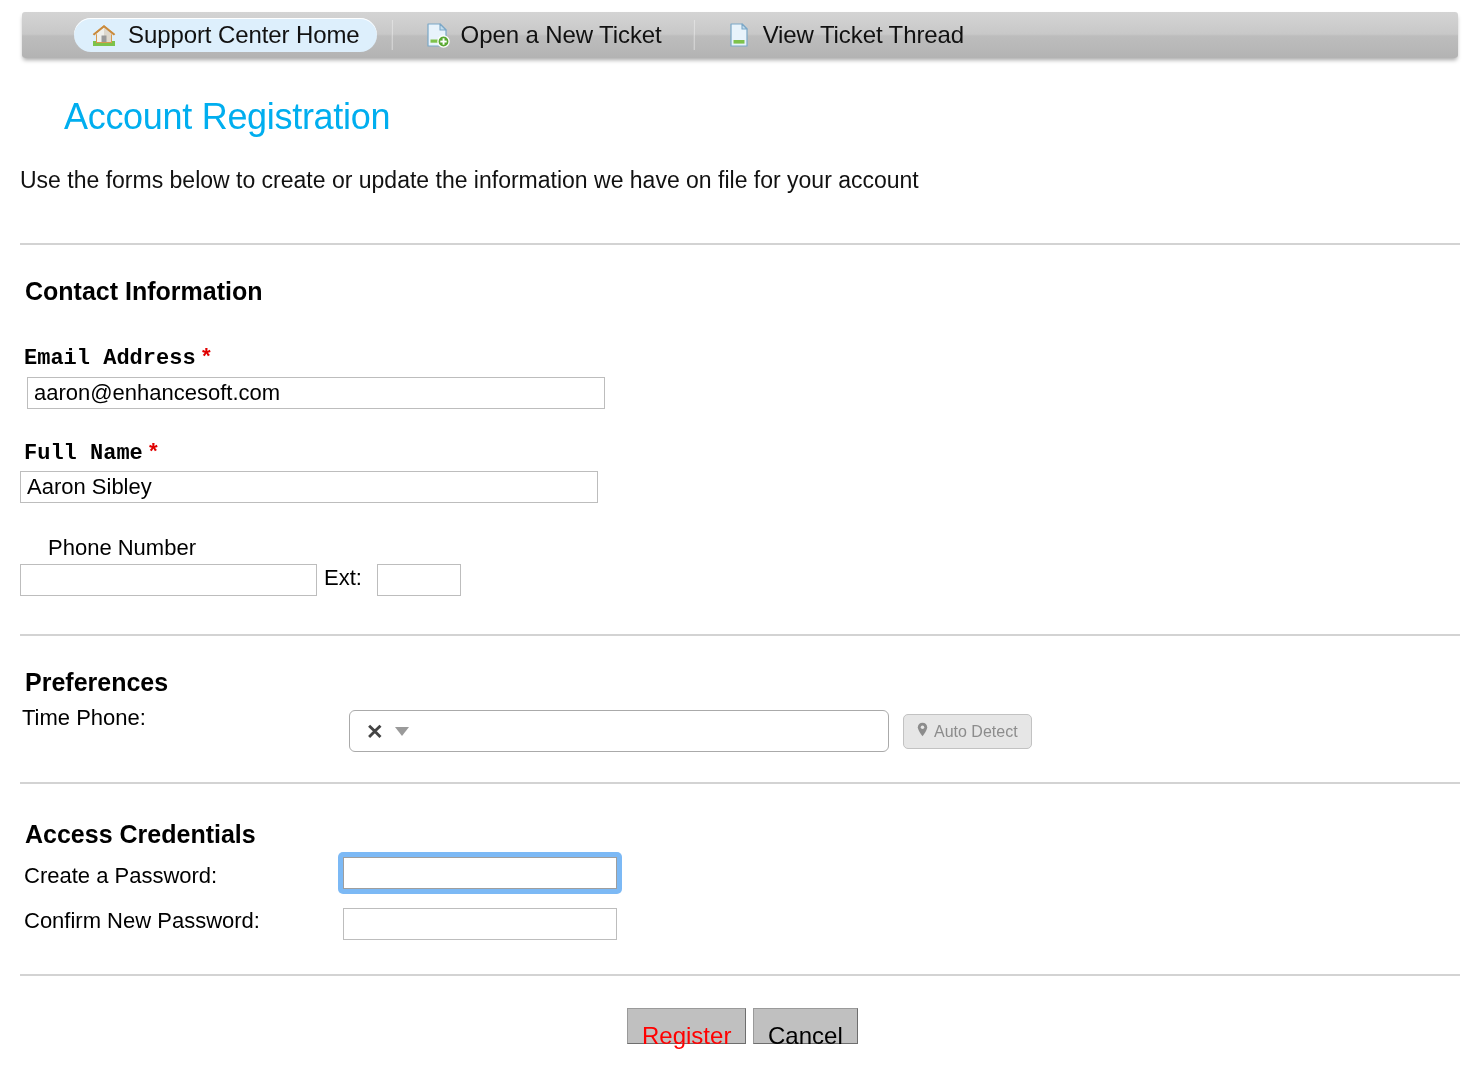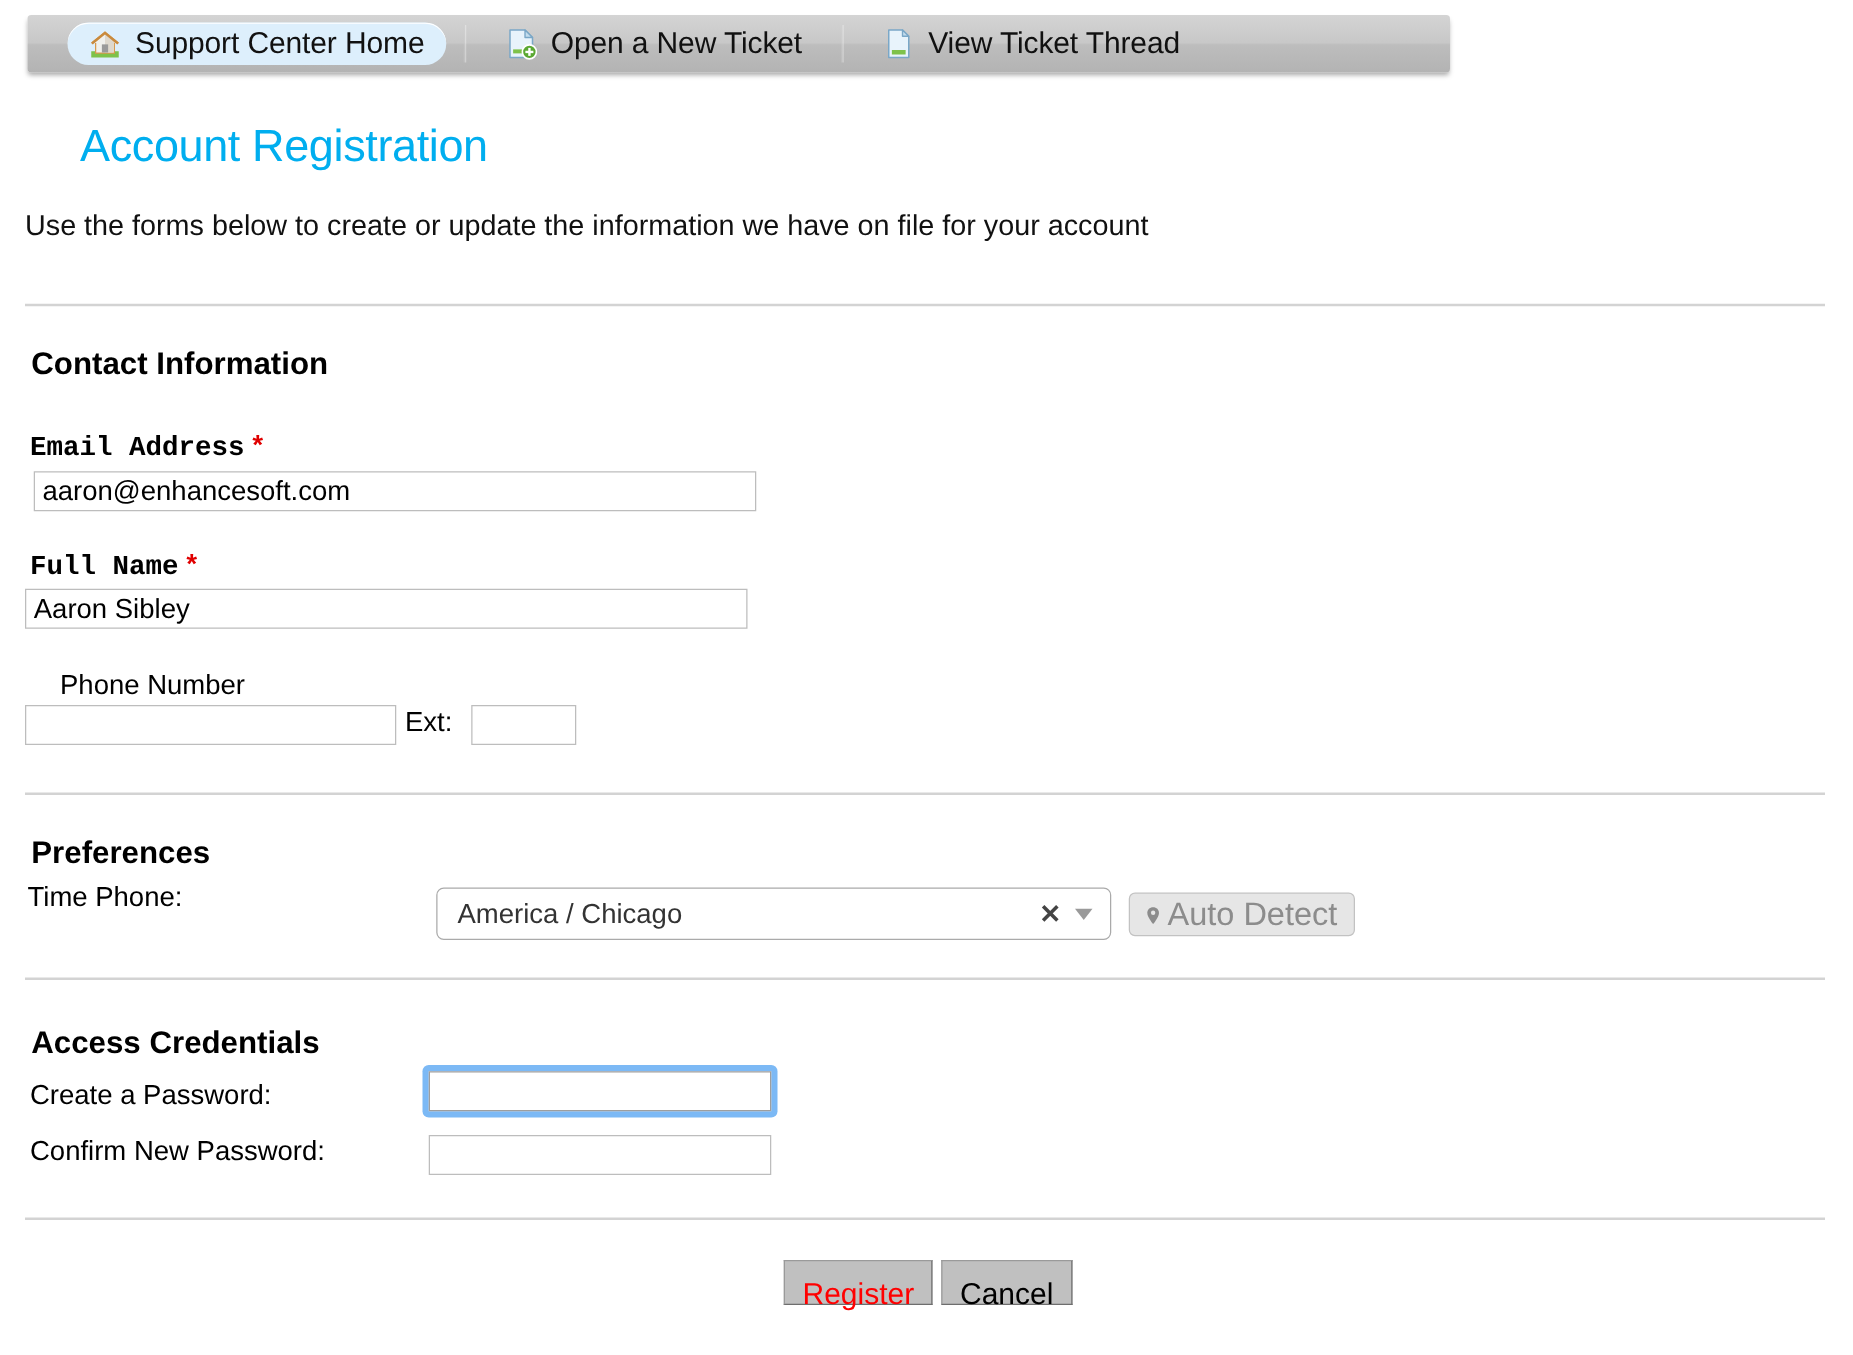--- a/index.html
+++ b/index.html
@@ -14,29 +14,29 @@
     color: #000000;
     overflow: hidden;
     position: relative;
   }
 
   
   .navbar {
     position: absolute;
     left: 22px;
     top: 12px;
-    width: 1138px;
+    width: 1436px;
     height: 46px;
     box-sizing: border-box;
     background: linear-gradient(to bottom, #d4d4d4 0%, #c8c8c8 48%, #bdbdbd 52%, #b3b3b3 100%);
     border-radius: 3px;
     box-shadow: 0 3px 4px -1px rgba(0,0,0,0.35);
     display: flex;
     align-items: center;
-    padding-left: 32px;
+    padding-left: 52px;
   }
   .nav-item {
     display: flex;
     align-items: center;
     height: 34px;
     padding: 0 17px;
     border-radius: 17px;
     font-size: 24px;
     color: #111;
     white-space: nowrap;
@@ -187,21 +187,21 @@
     left: 903px;
     top: 714px;
     height: 35px;
     box-sizing: border-box;
     padding: 0 13px;
     border: 1px solid #c2c2c2;
     border-radius: 5px;
     background: #e6e6e6;
     display: flex;
     align-items: center;
-    font-size: 26px;
+    font-size: 16px;
     color: #8c8c8c;
   }
   .pin { margin-right: 6px; display: block; }
 
   
   .lbl-pw1 { top: 863px; }
   .lbl-pw2 { top: 908px; }
 
   .pw-focus-wrap {
     position: absolute;
@@ -318,21 +318,20 @@
 <input class="txt in-phone" type="text" value="" style="">
 <div class="ext-label">Ext:</div>
 <input class="txt in-ext" type="text" value="" style="">
 
 <div class="hr hr2"></div>
 
 <div class="section-head sh-prefs">Preferences</div>
 <div class="tz-label">Time Phone:</div>
 
 <div class="tz-select">
-  <span class="tz-value">America / Chicago</span>
   <span class="tz-clear">✕</span>
   <span class="tz-arrow"></span>
 </div>
 
 <div class="autodetect">
   <span class="pin">
     <svg viewBox="0 0 12 16" width="11" height="15">
       <path d="M6 0.6 C3 0.6 0.9 2.7 0.9 5.6 C0.9 9.2 6 15.3 6 15.3 C6 15.3 11.1 9.2 11.1 5.6 C11.1 2.7 9 0.6 6 0.6 Z" fill="#8c8c8c"></path>
       <circle cx="6" cy="5.5" r="1.9" fill="#e6e6e6"></circle>
     </svg>

